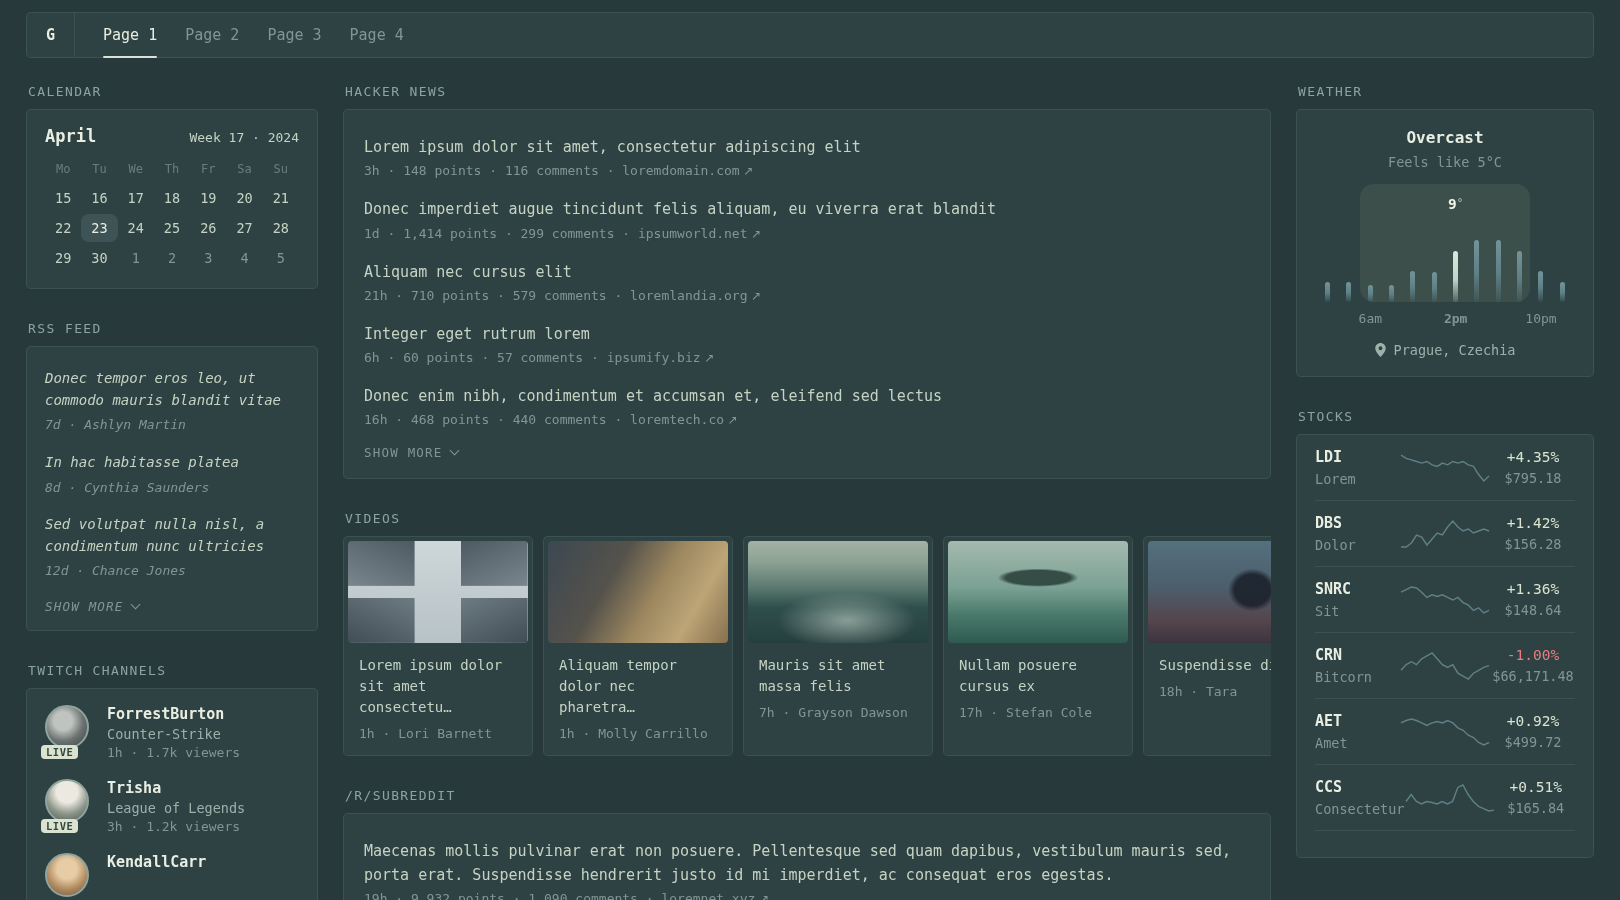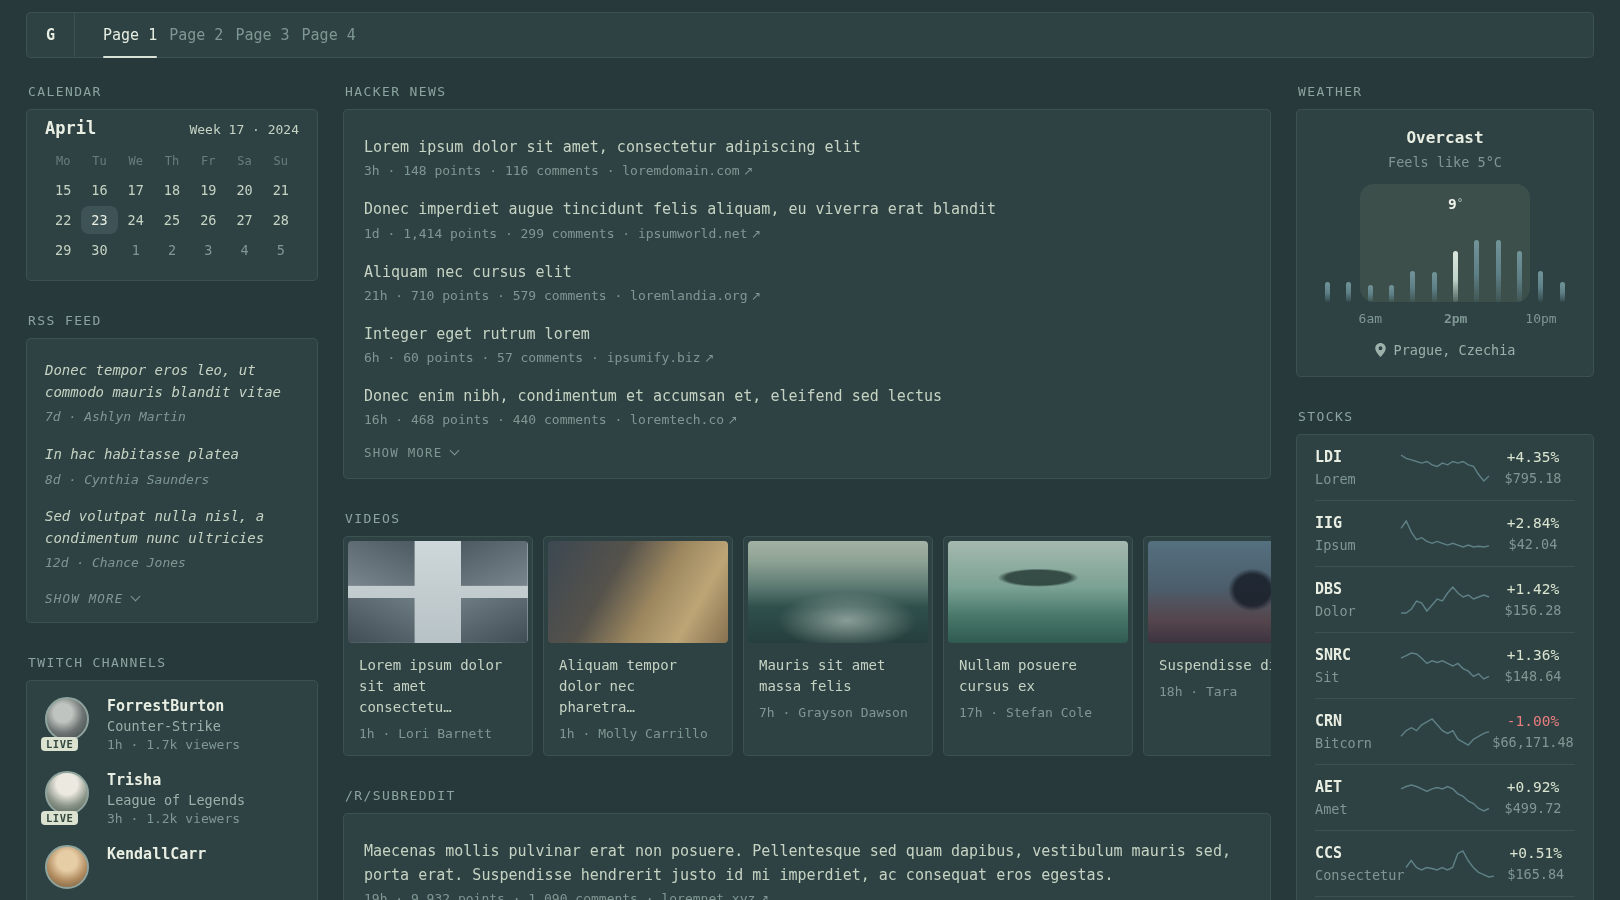--- a/index.html
+++ b/index.html
@@ -28,42 +28,42 @@
   .nav{
     margin:12px 26px 0;height:46px;
     background:var(--card);border:1px solid var(--border);border-radius:5px;
     display:flex;align-items:stretch;
   }
   .logo{
     width:48px;display:flex;align-items:center;justify-content:center;
     border-right:1px solid var(--border);
     color:var(--bright);font-weight:bold;font-size:15px;cursor:pointer;
   }
-  .pages{display:flex;gap:12px;margin-left:28px;}
+  .pages{display:flex;gap:28px;margin-left:28px;}
   .page{position:relative;display:flex;align-items:center;color:var(--muted);font-size:15px;cursor:pointer;}
   .page.active{color:var(--bright);}
   .page.active::after{
     content:"";position:absolute;left:0;right:0;bottom:-1px;height:2px;
     background:#d9e2d4;border-radius:2px;
   }
 
   
   .grid{
     display:grid;grid-template-columns:292px minmax(0,1fr) 298px;
     column-gap:25px;padding:0 26px;margin-top:26px;
   }
   .widget{margin-bottom:32px;}
   .widget-label{
     font-size:13px;letter-spacing:1.4px;color:var(--label);
     margin:0 0 10px 2px;white-space:nowrap;
   }
   .card{background:var(--card);border:1px solid var(--border);border-radius:5px;}
 
   
-  .calendar-card{padding:8px 18px 16px;}
+  .calendar-card{padding:16px 18px 16px;}
   .cal-head{display:flex;justify-content:space-between;align-items:baseline;margin-bottom:12px;}
   .cal-month{font-size:17px;color:var(--bright);font-weight:bold;}
   .cal-week{font-size:13px;color:var(--text);}
   .cal-grid{display:grid;grid-template-columns:repeat(7,1fr);row-gap:2px;text-align:center;}
   .cal-dow{color:var(--muted);opacity:.7;font-size:12px;height:22px;line-height:22px;margin-bottom:2px;}
   .cal-day{height:28px;line-height:28px;font-size:13.5px;color:var(--text);border-radius:8px;cursor:default;}
   .cal-day.out{color:var(--muted);}
   .cal-day.today{background:#3d5356;color:var(--bright);}
 
   
@@ -434,35 +434,20 @@
                 <polyline points="2.0,4.0 7.2,7.3 12.4,8.9 17.5,10.5 22.7,12.1 27.9,10.5 33.1,13.8 38.2,15.4 43.4,12.1 48.6,13.8 53.8,10.5 58.9,12.1 64.1,10.5 69.3,13.8 74.5,15.4 79.6,23.5 84.8,30.0 90.0,25.1" fill="none" stroke="#5f8186" stroke-width="1.4"></polyline>
               </svg>
             </div>
             <div class="stock-right">
               <span class="stock-change">+4.35%</span>
               <div class="stock-price">$795.18</div>
             </div>
           </div>
           <div class="stock-row">
             <div class="stock-left">
-              <a class="stock-ticker">IIG</a>
-              <div class="stock-name">Ipsum</div>
-            </div>
-            <div class="stock-spark">
-              <svg viewBox="0 0 92 34" width="92" height="34">
-                <polyline points="2.0,11.4 7.2,4.0 12.4,15.1 17.5,22.6 22.7,20.7 27.9,24.4 33.1,26.3 38.2,24.4 43.4,26.3 48.6,28.1 53.8,26.3 58.9,28.1 64.1,30.0 69.3,28.1 74.5,30.0 79.6,29.3 84.8,30.0 90.0,28.9" fill="none" stroke="#5f8186" stroke-width="1.4"></polyline>
-              </svg>
-            </div>
-            <div class="stock-right">
-              <span class="stock-change">+2.84%</span>
-              <div class="stock-price">$42.04</div>
-            </div>
-          </div>
-          <div class="stock-row">
-            <div class="stock-left">
               <a class="stock-ticker">DBS</a>
               <div class="stock-name">Dolor</div>
             </div>
             <div class="stock-spark">
               <svg viewBox="0 0 92 34" width="92" height="34">
                 <polyline points="2.0,30.0 7.2,30.0 12.4,26.0 17.5,18.0 22.7,20.0 27.9,28.0 33.1,22.0 38.2,16.0 43.4,18.0 48.6,10.0 53.8,4.0 58.9,10.0 64.1,14.0 69.3,12.0 74.5,16.0 79.6,14.0 84.8,12.0 90.0,14.0" fill="none" stroke="#5f8186" stroke-width="1.4"></polyline>
               </svg>
             </div>
             <div class="stock-right">
               <span class="stock-change">+1.42%</span>

